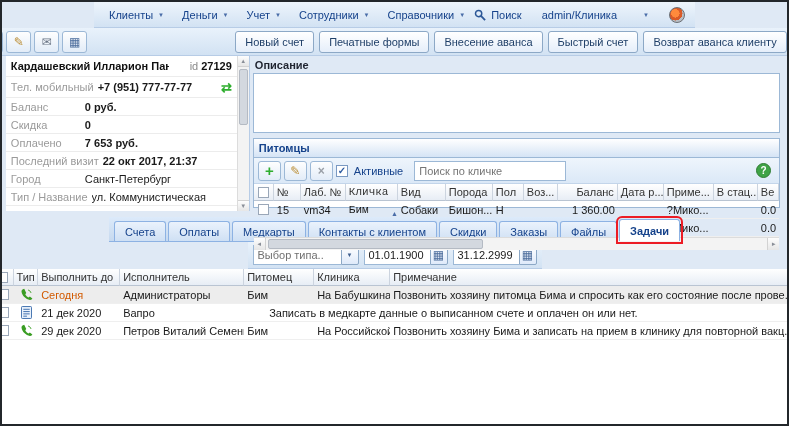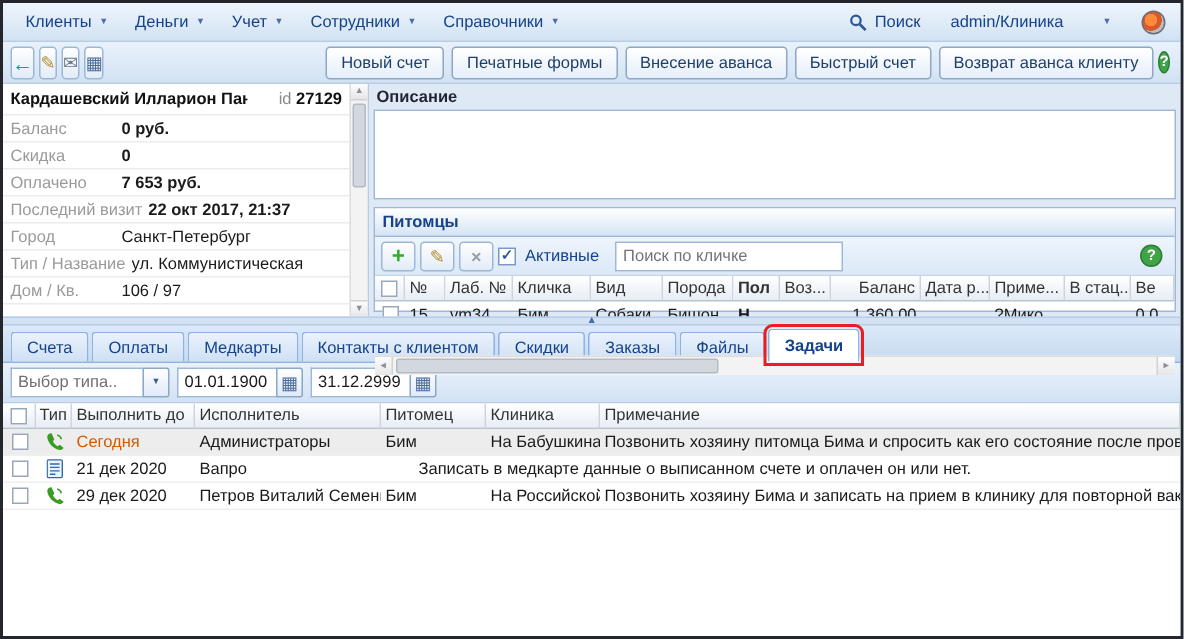--- a/index.html
+++ b/index.html
@@ -1,21 +1,21 @@
 <!DOCTYPE html>
 <html><head>
 <meta charset="utf-8">
 <style>
   * { box-sizing: border-box; margin: 0; padding: 0; }
   html,body { background:#9aa4ad; }
   body { font-family: "Liberation Sans", sans-serif; font-size: 11px; }
 
   .window{
     width:789px;height:426px;border:2px solid #23272b;background:#dfe9f5;
-    display:flex;flex-direction:column;overflow:hidden;position:relative;
+    display:flex;flex-direction:column;overflow:hidden;position:relative;align-items:center;
   }
 
   
   .menubar{height:26px;flex:0 0 26px;background:linear-gradient(#eef5fc,#d2e2f3);
     border-bottom:1px solid #b7cce6;display:flex;align-items:center;padding:0 6px;color:#15428b;}
   .menu-item{display:flex;align-items:center;gap:5px;padding:0 9px;height:100%;cursor:default;}
   .caret{font-size:6px;color:#4a6da8;line-height:6px;}
   .mb-right{margin-left:auto;display:flex;align-items:center;gap:20px;padding-right:4px;}
   .mb-search{display:flex;align-items:center;gap:5px;}
   .mb-user{display:flex;align-items:center;}
@@ -87,24 +87,24 @@
   .ghrow{display:flex;flex:0 0 17px;height:17px;}
   .gh{background:linear-gradient(#ffffff,#e7edf5);border-right:1px solid #ccd4df;border-bottom:1px solid #b9c4d2;
     padding:1px 3px;color:#333;white-space:nowrap;overflow:hidden;display:flex;align-items:center;}
   .grow{display:flex;height:18px;flex:0 0 18px;border-bottom:1px solid #efefef;align-items:center;}
   .gc{padding:0 3px;white-space:nowrap;overflow:hidden;color:#1a1a1a;height:100%;display:flex;align-items:center;}
   .num-r{justify-content:flex-end;}
   .cb{width:11px;height:11px;border:1px solid #9aa7b8;background:#fff;margin:0 auto;flex:0 0 auto;}
   .pc0{width:20px;flex:0 0 20px;justify-content:center;}
   .pc1{width:27px;flex:0 0 27px;}
   .pc2{width:45px;flex:0 0 45px;}
-  .pc3{width:52px;flex:0 0 52px;}
+  .pc3{width:52px;flex:0 0 52px;font-family:Liberation Mono, monospace;}
   .pc4{width:48px;flex:0 0 48px;}
   .pc5{width:47px;flex:0 0 47px;}
-  .pc6{width:31px;flex:0 0 31px;font-weight:bold;}
+  .pc6{width:31px;flex:0 0 31px;}
   .pc7{width:34px;flex:0 0 34px;}
   .pc8{width:60px;flex:0 0 60px;}
   .pc9{width:46px;flex:0 0 46px;}
   .pc10{width:50px;flex:0 0 50px;}
   .pc11{width:44px;flex:0 0 44px;}
   .pc12{flex:1;min-width:0;}
   .hscroll{margin-top:auto;height:13px;flex:0 0 13px;background:#f3f3f3;border-top:1px solid #dcdcdc;position:relative;}
   .hs-arrow{position:absolute;top:0;bottom:0;width:12px;display:flex;align-items:center;justify-content:center;
     font-size:6px;color:#8a8f98;background:linear-gradient(#fdfdfd,#e6e6e6);}
   .hs-arrow.left{left:0;border-right:1px solid #d2d2d2;}
@@ -215,20 +215,25 @@
 
   <div class="content">
 
     <div class="client-panel">
       <div class="c-row tall">
         <span class="c-name">Кардашевский Илларион Пант...</span>
         <span class="c-id">
           <span>id</span>
           <b>27129</b>
         </span>
+      </div>
+      <div class="c-row tall">
+        <span class="c-label">Тел. мобильный</span>
+        <span class="c-value bold">+7 (951) 777-77-77</span>
+        <span class="ic-exchange">⇄</span>
       </div>
       <div class="c-row">
         <span class="c-label">Баланс</span>
         <span class="c-value bold">0 руб.</span>
       </div>
       <div class="c-row">
         <span class="c-label">Скидка</span>
         <span class="c-value bold">0</span>
       </div>
       <div class="c-row">

